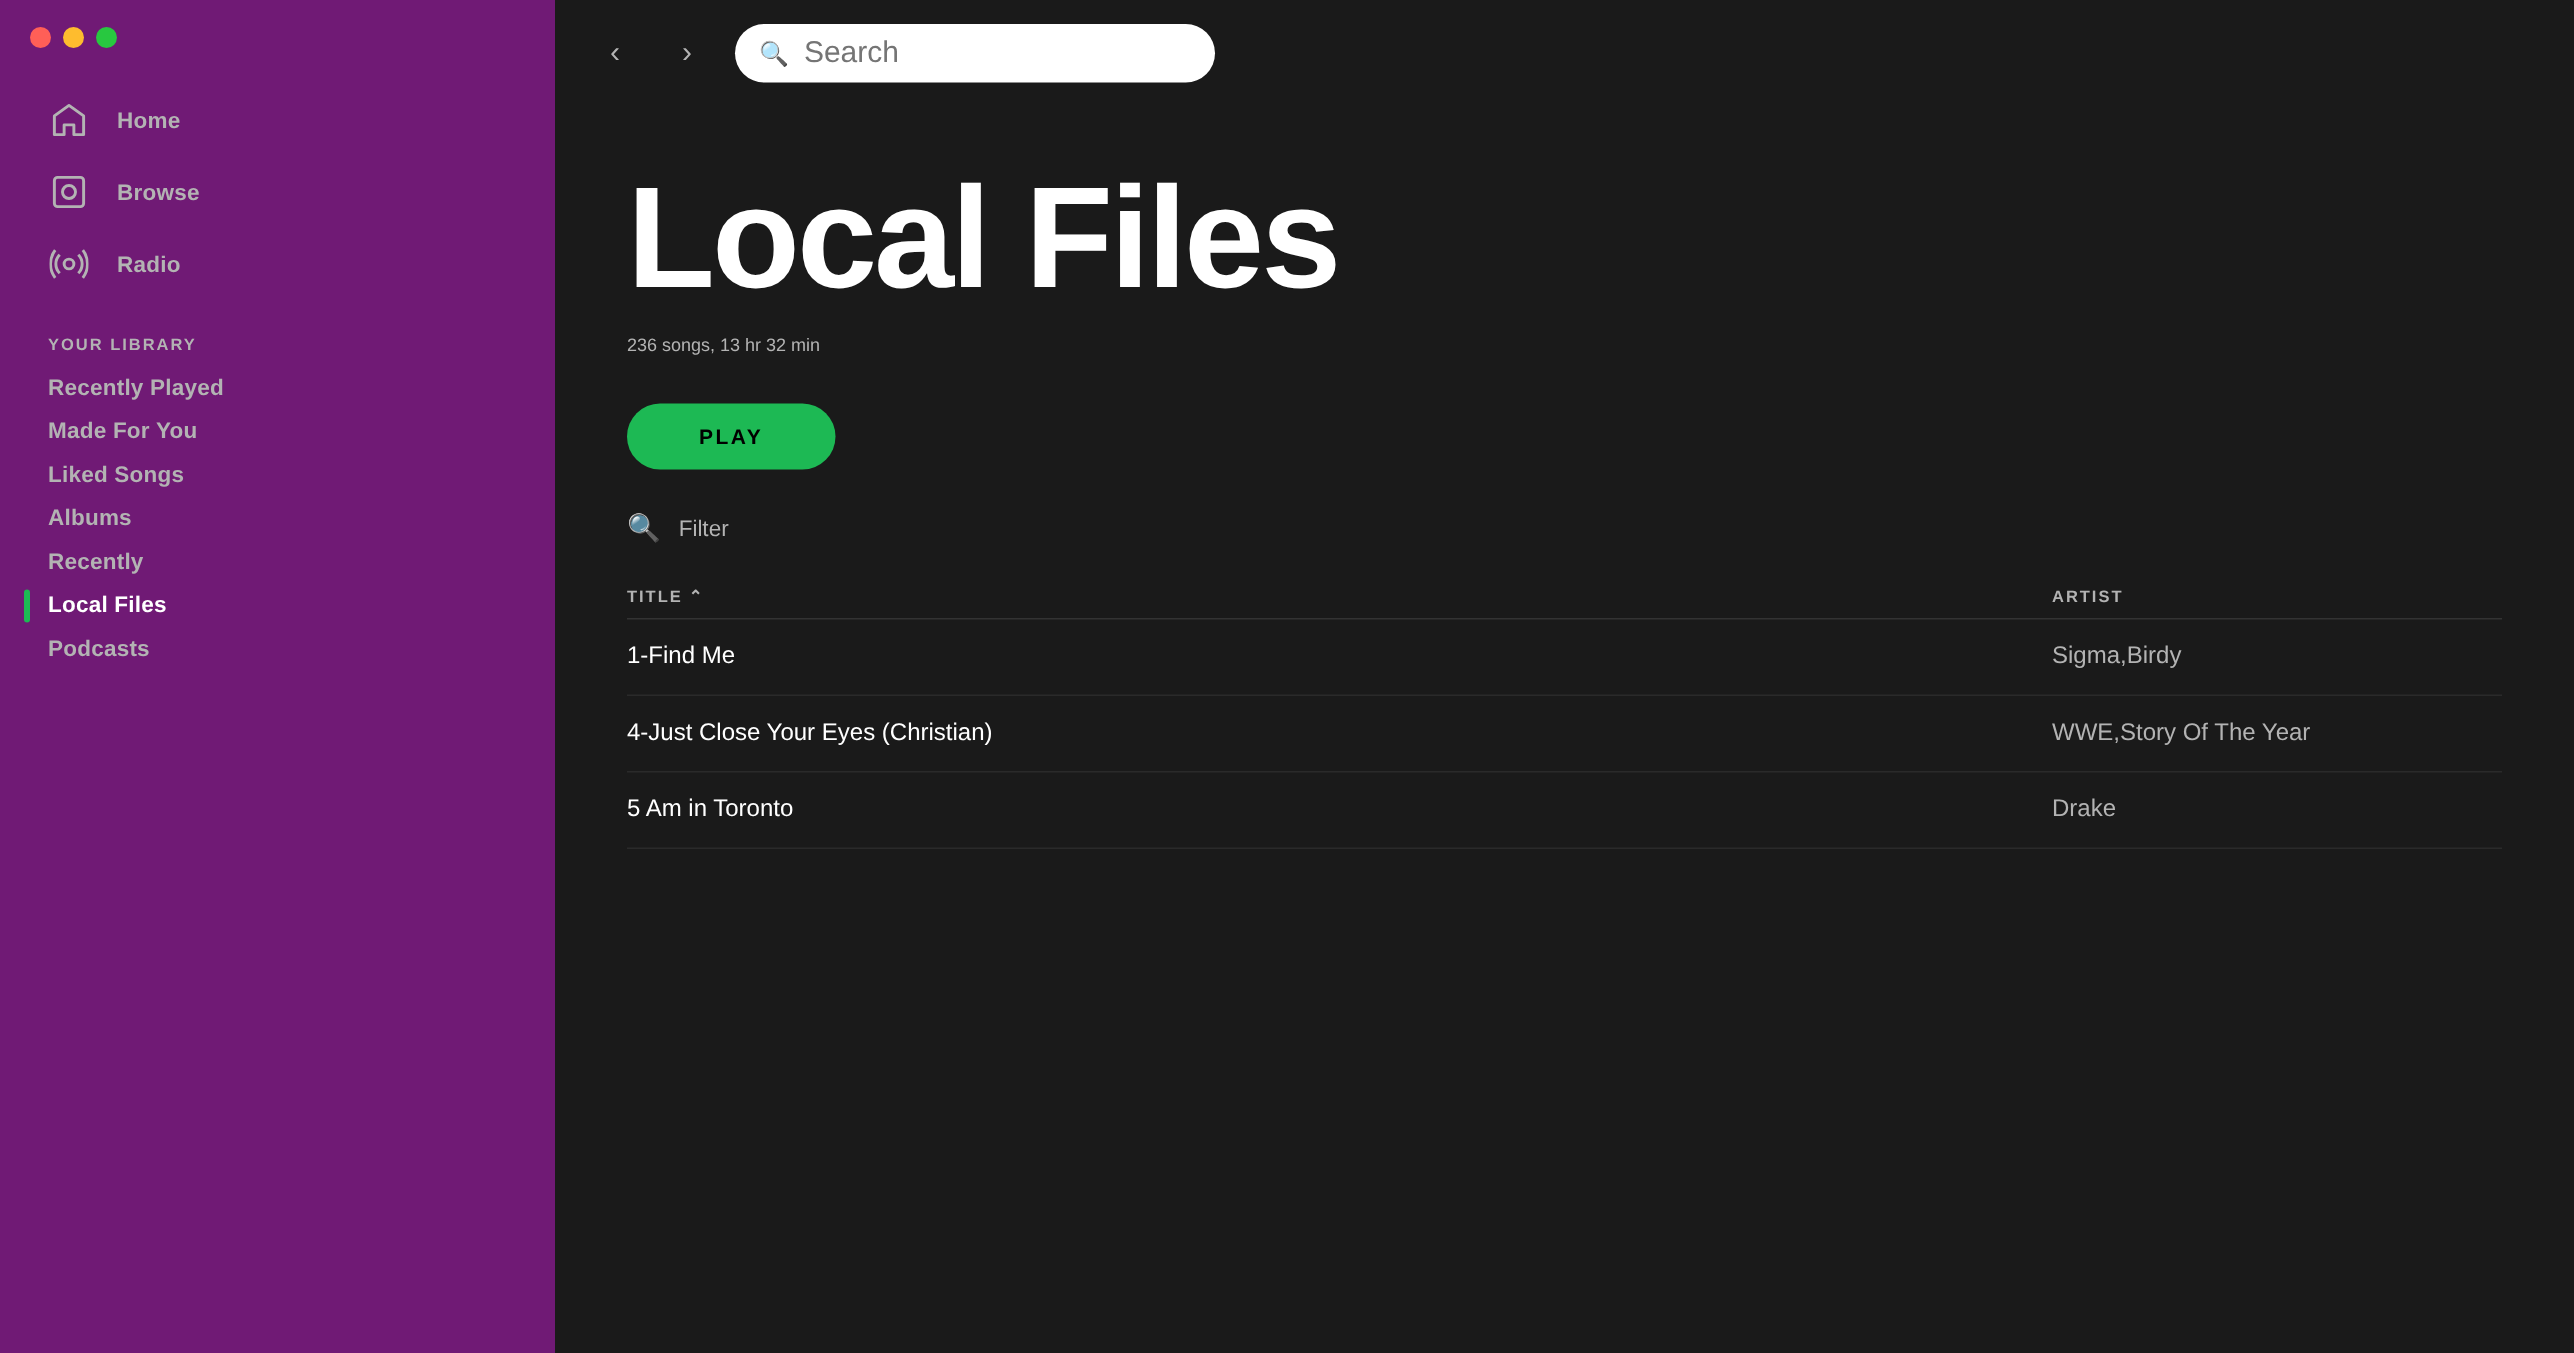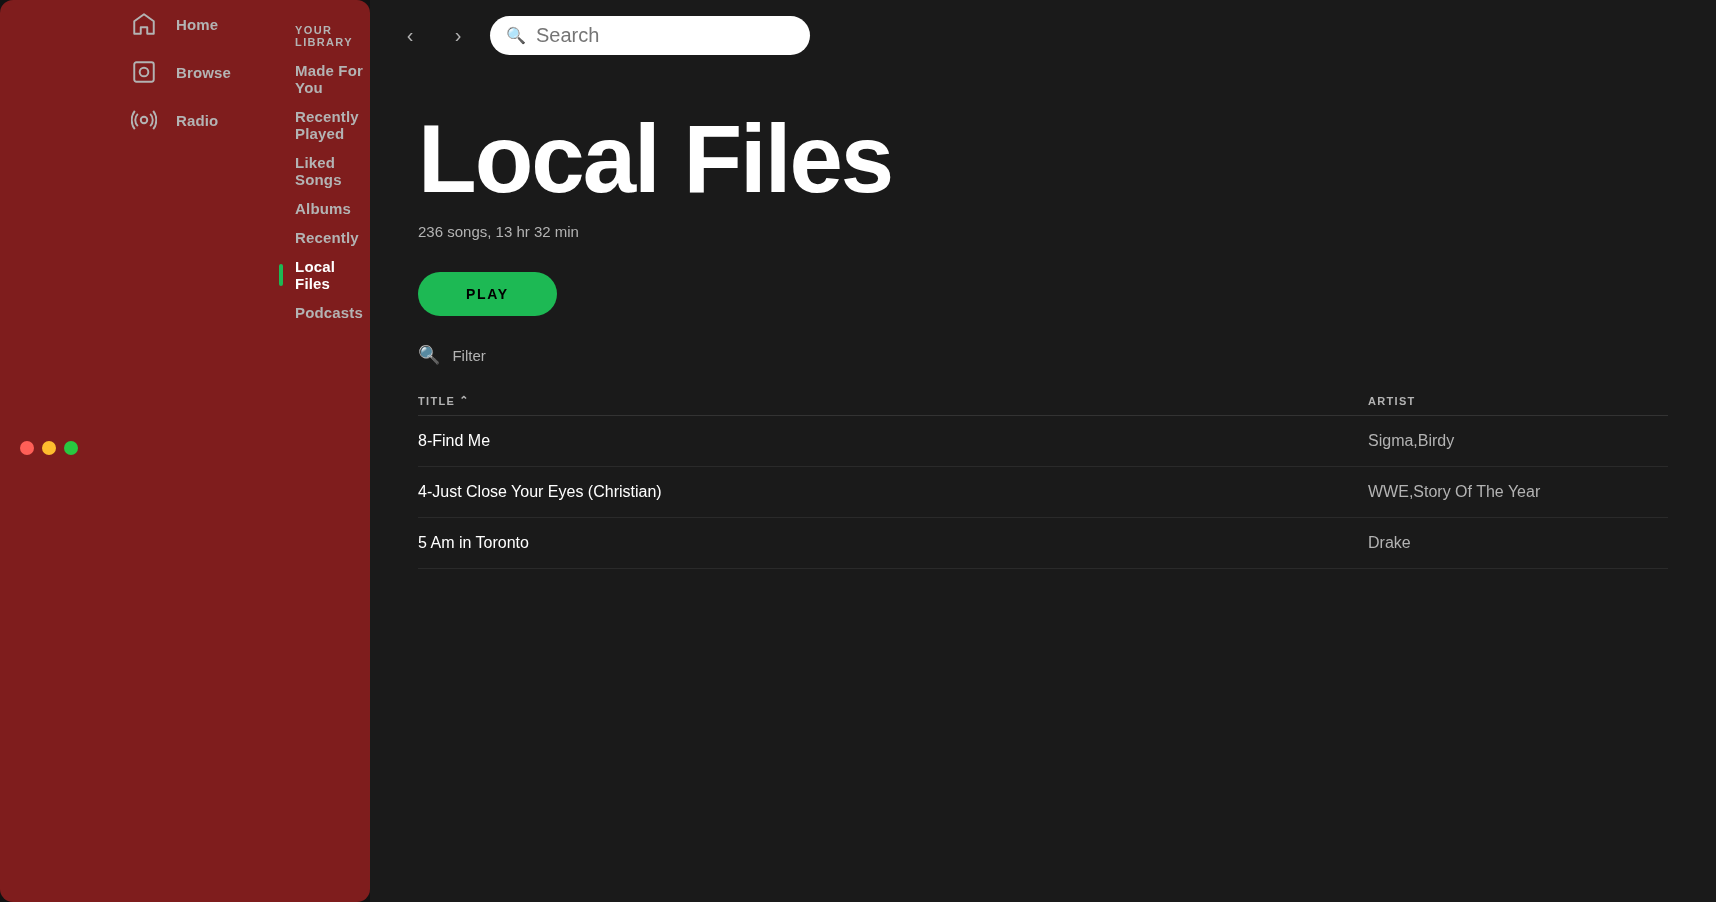--- a/index.html
+++ b/index.html
@@ -11,26 +11,25 @@
       font-family: -apple-system, BlinkMacSystemFont, 'Helvetica Neue', Arial, sans-serif;
       display: flex;
       overflow: hidden;
       color: #fff;
     }
 
     
     .sidebar {
       width: 370px;
       min-width: 370px;
-      background: #7f1d1d;
-      display: flex;
-      flex-direction: row;
+      background: #701a75;
+      display: flex;
+      flex-direction: column;
       padding: 0;
       height: 100%;
-      border-radius: 13px;
     }
 
     .traffic-lights {
       display: flex;
       align-items: center;
       gap: 8px;
       padding: 18px 20px 24px 20px;
     }
 
     .traffic-light {
@@ -176,21 +175,21 @@
     .page-title {
       font-size: 96px;
       font-weight: 900;
       color: #fff;
       letter-spacing: -2px;
       line-height: 1;
       margin-bottom: 16px;
     }
 
     .page-meta {
-      font-size: 15px;
+      font-size: 12px;
       color: #b3b3b3;
       margin-bottom: 32px;
     }
 
     .play-button {
       background: #1db954;
       color: #000;
       border: none;
       border-radius: 32px;
       padding: 14px 48px;
@@ -307,22 +306,22 @@
           <path d="M3.5 3.5a14 14 0 0 0 0 17"></path>
           <path d="M20.5 3.5a14 14 0 0 1 0 17"></path>
         </svg>
       </span>
       <span>Radio</span>
     </div>
   </nav>
 
   <div class="library-section">
     <div class="library-label">YOUR LIBRARY</div>
+    <div class="library-item">Recently Played</div>
     <div class="library-item">Made For You</div>
-    <div class="library-item">Recently Played</div>
     <div class="library-item">Liked Songs</div>
     <div class="library-item">Albums</div>
     <div class="library-item">Recently</div>
     <div class="library-item active">Local Files</div>
     <div class="library-item">Podcasts</div>
   </div>
 </aside>
 
 <main class="main">
   <div class="topbar">
@@ -349,21 +348,21 @@
         <span>TITLE</span>
         <span class="sort-arrow">⌃</span>
       </div>
       <div class="table-header-cell">
         <span>ARTIST</span>
       </div>
     </div>
 
     
     <div class="track-row">
-      <div class="track-title">8-Find Me</div>
+      <div class="track-title">1-Find Me</div>
       <div class="track-artist">Sigma,Birdy</div>
     </div>
     <div class="track-row">
       <div class="track-title">4-Just Close Your Eyes (Christian)</div>
       <div class="track-artist">WWE,Story Of The Year</div>
     </div>
     <div class="track-row">
       <div class="track-title">5 Am in Toronto</div>
       <div class="track-artist">Drake</div>
     </div>

